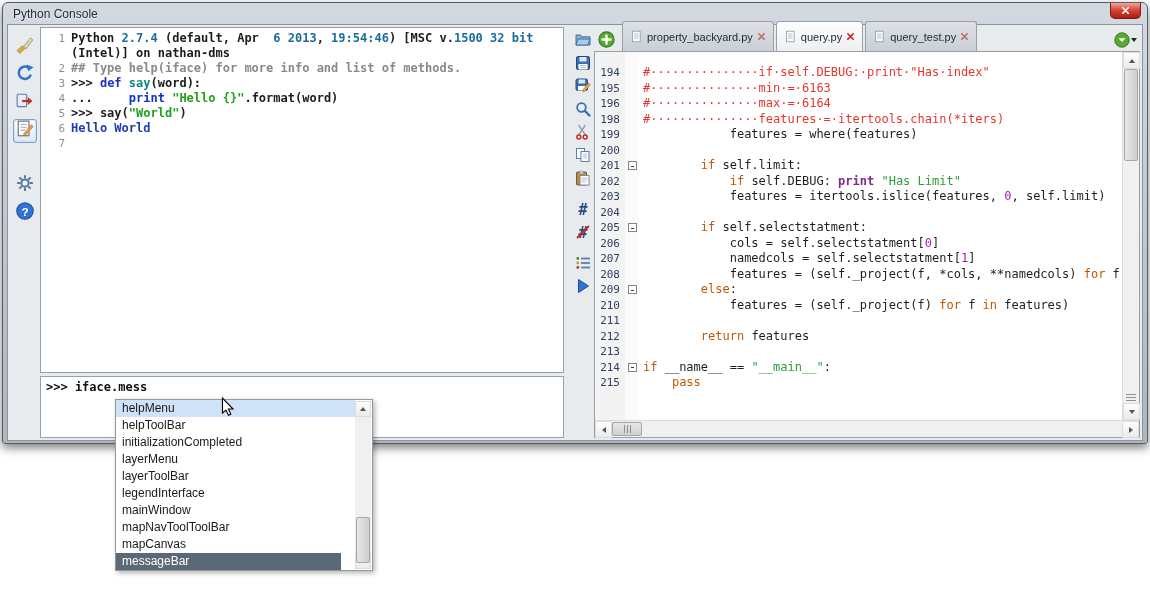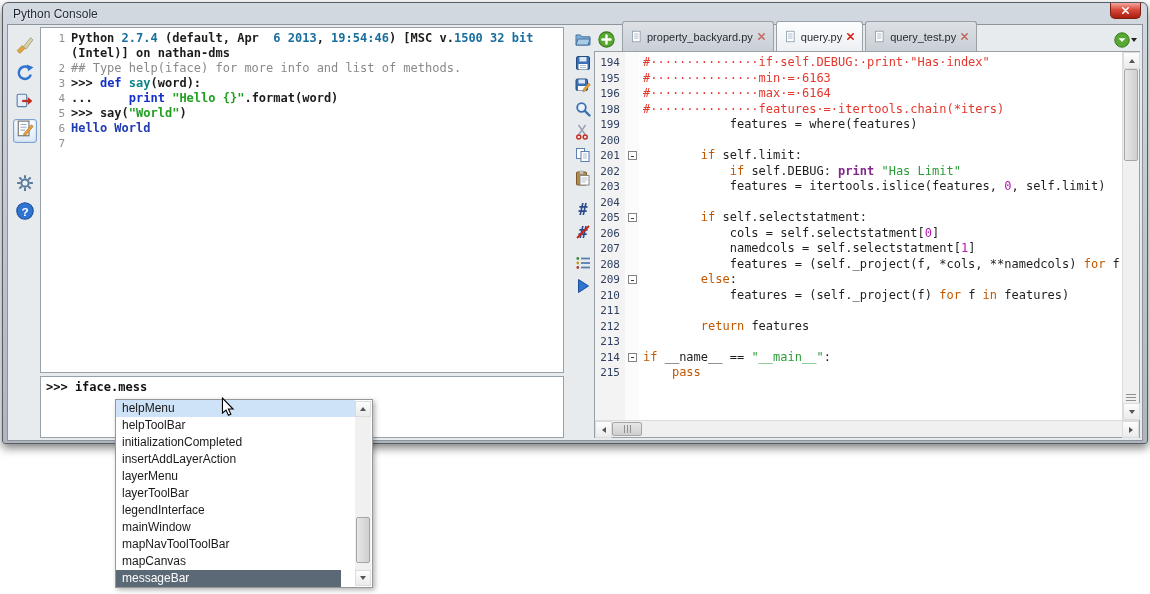--- a/index.html
+++ b/index.html
@@ -29,21 +29,21 @@
 .console-panel{width:524px;display:flex;flex-direction:column;flex:none}
 .console-output{flex:1;background:#fff;border:1px solid #98a0a8;overflow:hidden;padding-top:3px}
 .crow{display:flex}
 .cln{width:30px;flex:none;text-align:right;padding-right:6px;color:#8f8f8f;font:11px/15px "DejaVu Sans Mono",monospace}
 .ccode{flex:1;font:bold 12px/15px "DejaVu Sans Mono",monospace;white-space:pre-wrap;min-height:15px;color:#1c1c1c}
 .console-input{height:62px;background:#fff;border:1px solid #98a0a8;margin-top:3px;padding:3px 5px;font:bold 12px/15px "DejaVu Sans Mono",monospace;color:#111}
 
 
 .sg-cp{color:#1c1c1c}
 .sg-cn{color:#1a6e9e}
-.sg-cc{color:#8a8a8a;font-weight:normal}
+.sg-cc{color:#8a8a8a;font-weight:bold}
 .sg-ck{color:#1430c8}
 .sg-cf{color:#0c8585}
 .sg-cs{color:#1fa11f}
 .sg-co{color:#1f3bb3}
 
 
 .splitter{width:7px;flex:none;cursor:col-resize}
 
 
 .editor-panel{flex:1;display:flex;min-width:0}
@@ -61,21 +61,21 @@
 .tabdoc svg{width:13px;height:13px;display:block}
 .tabclose{display:flex;cursor:pointer;color:#c26a62}
 .tab.active .tabclose{color:#d41b0f}
 .tabclose svg{width:9px;height:9px}
 .tablist-btn{margin-left:auto;margin-right:3px;margin-bottom:3px;cursor:pointer;display:flex;align-items:center}
 .tablist-btn svg{width:16px;height:16px}
 .tablist-btn .mini{width:0;height:0;border-left:3px solid transparent;border-right:3px solid transparent;border-top:4px solid #222;margin-left:1px}
 
 .editor-frame{flex:1;display:flex;flex-direction:column;border:1px solid #98a0a8;min-height:0;background:#fff}
 .editor-body{flex:1;display:flex;min-height:0}
-.editor-view{flex:1;overflow:hidden;padding-top:3px;
+.editor-view{flex:1;overflow:hidden;padding-top:13px;
  background:linear-gradient(90deg,#f3f3f3 0,#f3f3f3 30px,#fbfbfb 30px,#fbfbfb 44px,#fff 44px)}
 .erow{display:flex;height:15.5px}
 .eln{width:30px;flex:none;text-align:right;padding-right:5px;color:#2f4060;font:11px/15.5px "DejaVu Sans Mono",monospace}
 .efold{width:14px;flex:none;display:flex;align-items:center;justify-content:center}
 .foldbox{width:9px;height:9px;border:1px solid #848484;background:#fff;position:relative}
 .foldbox::after{content:"";position:absolute;left:2px;right:2px;top:3.5px;height:1px;background:#3c3c3c}
 .ecode{flex:1;font:12px/15.5px "DejaVu Sans Mono",monospace;white-space:pre;overflow:hidden;padding-left:4px;color:#1e1e1e}
 
 
 .sg-p{color:#1e1e1e}
@@ -494,21 +494,20 @@
     </div>
 
   </div>
 </div>
 
 <div class="autocomplete">
   <div id="ac-list">
       <div class="ditem hover">helpMenu</div>
       <div class="ditem">helpToolBar</div>
       <div class="ditem">initializationCompleted</div>
-      <div class="ditem">insertAddLayerAction</div>
       <div class="ditem">layerMenu</div>
       <div class="ditem">layerToolBar</div>
       <div class="ditem">legendInterface</div>
       <div class="ditem">mainWindow</div>
       <div class="ditem">mapNavToolToolBar</div>
       <div class="ditem">mapCanvas</div>
       <div class="ditem selected">messageBar</div>
     </div>
   <div class="ddscroll">
     <div class="sbtn">

